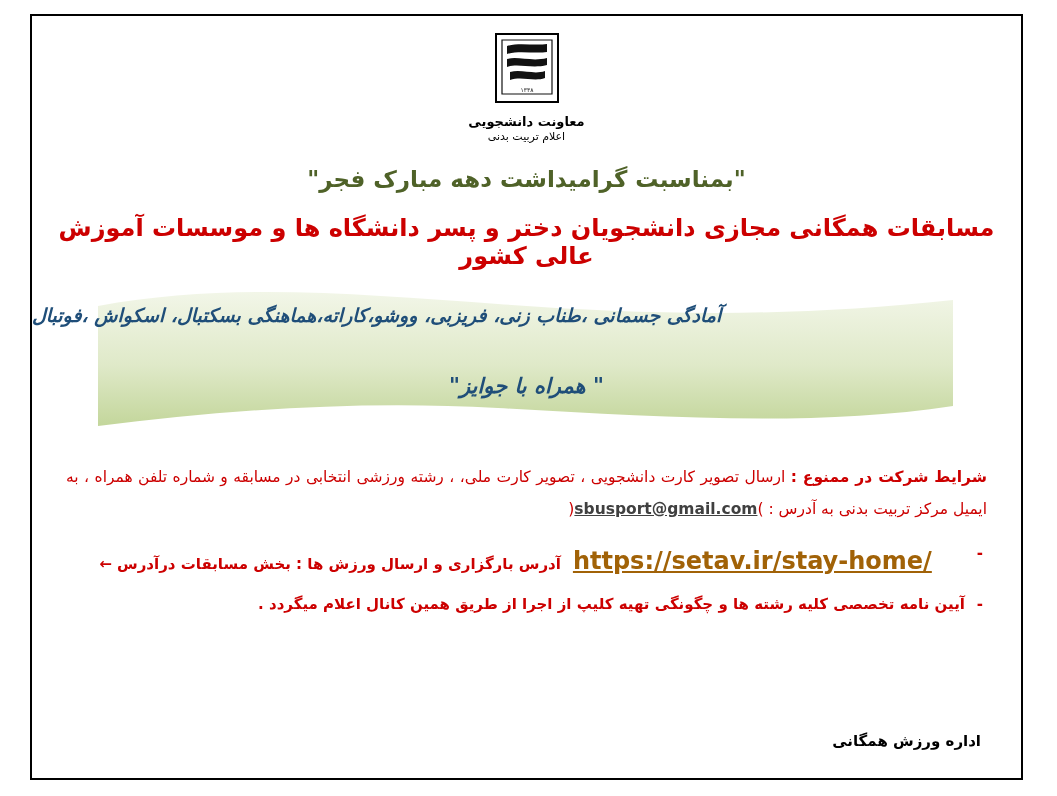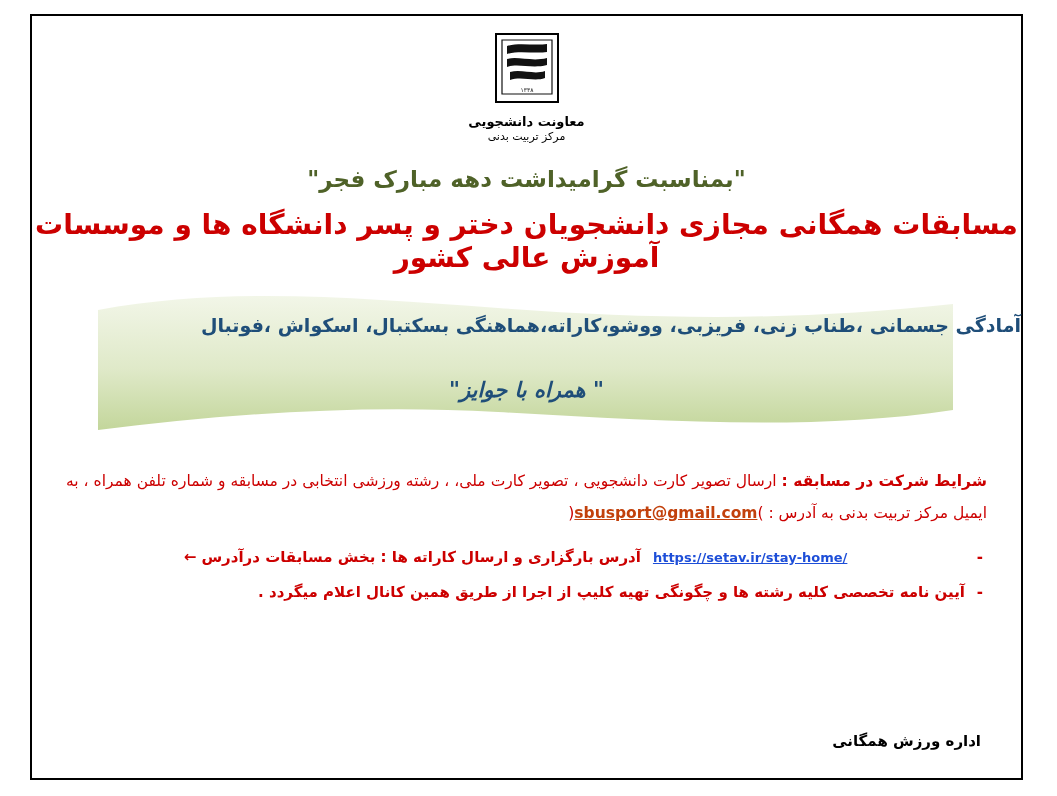--- a/index.html
+++ b/index.html
@@ -59,45 +59,46 @@
     text-align: center;
     color: #4f6228;
     font-size: 23px;
     font-weight: bold;
     margin-top: 22px;
     letter-spacing: 0px;
   }
   .headline-2 {
     text-align: center;
     color: #cc0000;
-    font-size: 28px;
-    font-weight: bold;
-    margin-top: 16px;
+    font-size: 24px;
+    font-weight: bold;
+    margin-top: 22px;
   }
 
   
   .banner-wrap {
     position: relative;
     margin-top: 18px;
     height: 150px;
   }
   .banner-wrap svg {
     position: absolute;
     top: 0;
     right: 0;
     left: 0;
   }
   .banner-text {
     position: absolute;
     width: 100%;
-    top: 22px;
-    text-align: right;
+    top: 16px;
+    text-align: left;
     color: #1f4e79;
     font-size: 19px;
     font-weight: bold;
+    font-style: italic;
   }
   .banner-text-2 {
     position: absolute;
     width: 100%;
     top: 86px;
     text-align: center;
     color: #1f4e79;
     font-size: 21px;
     font-weight: bold;
     font-style: italic;
@@ -109,21 +110,21 @@
     color: #cc0000;
     font-size: 15.5px;
     line-height: 2.05;
     text-align: justify;
     font-weight: normal;
   }
   .conditions .lead {
     font-weight: bold;
   }
   .email {
-    color: #c2410c;
+    color: #404040;
     font-weight: bold;
     text-decoration: underline;
     direction: ltr;
     unicode-bidi: embed;
     display: inline-block;
   }
 
   
   ul.bullets {
     list-style: none;
@@ -149,25 +150,25 @@
     color: #cc0000;
   }
   .row-link {
     display: flex;
     flex-direction: row;
     align-items: baseline;
     justify-content: center;
     gap: 12px;
   }
   .link-url {
-    color: #1d4ed8;
+    color: #a16207;
     text-decoration: underline;
     direction: ltr;
     unicode-bidi: embed;
-    font-size: 13px;
+    font-size: 24px;
     font-weight: bold;
   }
   .center-line {
     text-align: left;
   }
   .li-center { text-align: center; }
 
   
   .footer-left {
     position: absolute;
@@ -189,21 +190,21 @@
         <svg width="74" height="74" viewBox="0 0 74 74" xmlns="http://www.w3.org/2000/svg">
           <rect x="6" y="2" width="62" height="68" fill="#ffffff" stroke="#000000" stroke-width="2"></rect>
           <path d="M12 8 H62 V62 H12 Z" fill="none" stroke="#111111" stroke-width="1.2"></path>
           <path d="M17 14 C30 10, 44 14, 57 12 L57 20 C44 22, 30 18, 17 22 Z" fill="#111111"></path>
           <path d="M17 27 C28 24, 42 30, 57 26 L57 33 C42 37, 28 31, 17 35 Z" fill="#111111"></path>
           <path d="M20 40 C32 37, 44 43, 55 39 L55 46 C44 50, 32 44, 20 48 Z" fill="#111111"></path>
           <text x="37" y="60" font-size="6" text-anchor="middle" fill="#111111" font-family="DejaVu Sans, sans-serif">۱۳۳۸</text>
         </svg>
       </div>
       <div class="logo-caption-1">معاونت دانشجویی</div>
-      <div class="logo-caption-2">مرکز تربیت بدنی</div>
+      <div class="logo-caption-2">اعلام تربیت بدنی</div>
     </div>
 
     <div class="headline-1">"بمناسبت گرامیداشت دهه مبارک فجر"</div>
     <div class="headline-2">مسابقات همگانی مجازی دانشجویان دختر و پسر دانشگاه ها و موسسات آموزش عالی کشور</div>
 
     <div class="banner-wrap">
       <svg width="993" height="150" viewBox="0 0 993 150" preserveAspectRatio="none" xmlns="http://www.w3.org/2000/svg">
         <defs>
           <linearGradient id="bgrad" x1="0" y1="0" x2="0" y2="1">
             <stop offset="0%" stop-color="#f2f6e8"></stop>
@@ -211,29 +212,29 @@
             <stop offset="100%" stop-color="#c3d69b"></stop>
           </linearGradient>
         </defs>
         <path d="M70 18 C200 -6, 330 6, 470 16 C620 27, 760 30, 925 12 L925 118 C780 140, 620 128, 470 120 C330 112, 200 122, 70 138 Z" fill="url(#bgrad)"></path>
       </svg>
       <div class="banner-text">آمادگی جسمانی ،طناب زنی، فریزبی، ووشو،کاراته،هماهنگی بسکتبال، اسکواش ،فوتبال</div>
       <div class="banner-text-2">"  همراه با جوایز"</div>
     </div>
 
     <div class="conditions">
-      <span class="lead">شرایط شرکت در مسابقه :</span>
+      <span class="lead">شرایط شرکت در ممنوع :</span>
       <span>ارسال تصویر کارت دانشجویی ، تصویر کارت ملی، ، رشته ورزشی انتخابی در مسابقه و شماره تلفن همراه ، به ایمیل مرکز تربیت بدنی به آدرس : )</span><a class="email" href="#">sbusport@gmail.com</a><span>(</span>
     </div>
 
     <ul class="bullets">
       <li class="li-center">
         <span class="row-link">
           <a class="link-url" href="#">https://setav.ir/stay-home/</a>
-          <span>آدرس بارگزاری و ارسال کاراته ها : بخش مسابقات درآدرس ←</span>
+          <span>آدرس بارگزاری و ارسال ورزش ها : بخش مسابقات درآدرس ←</span>
         </span>
       </li>
       <li class="center-line">آیین نامه تخصصی کلیه رشته ها و چگونگی تهیه کلیپ از اجرا از طریق همین کانال اعلام میگردد .</li>
     </ul>
 
     <div class="footer-left">اداره ورزش همگانی</div>
 
   </div>
 </div>
 

